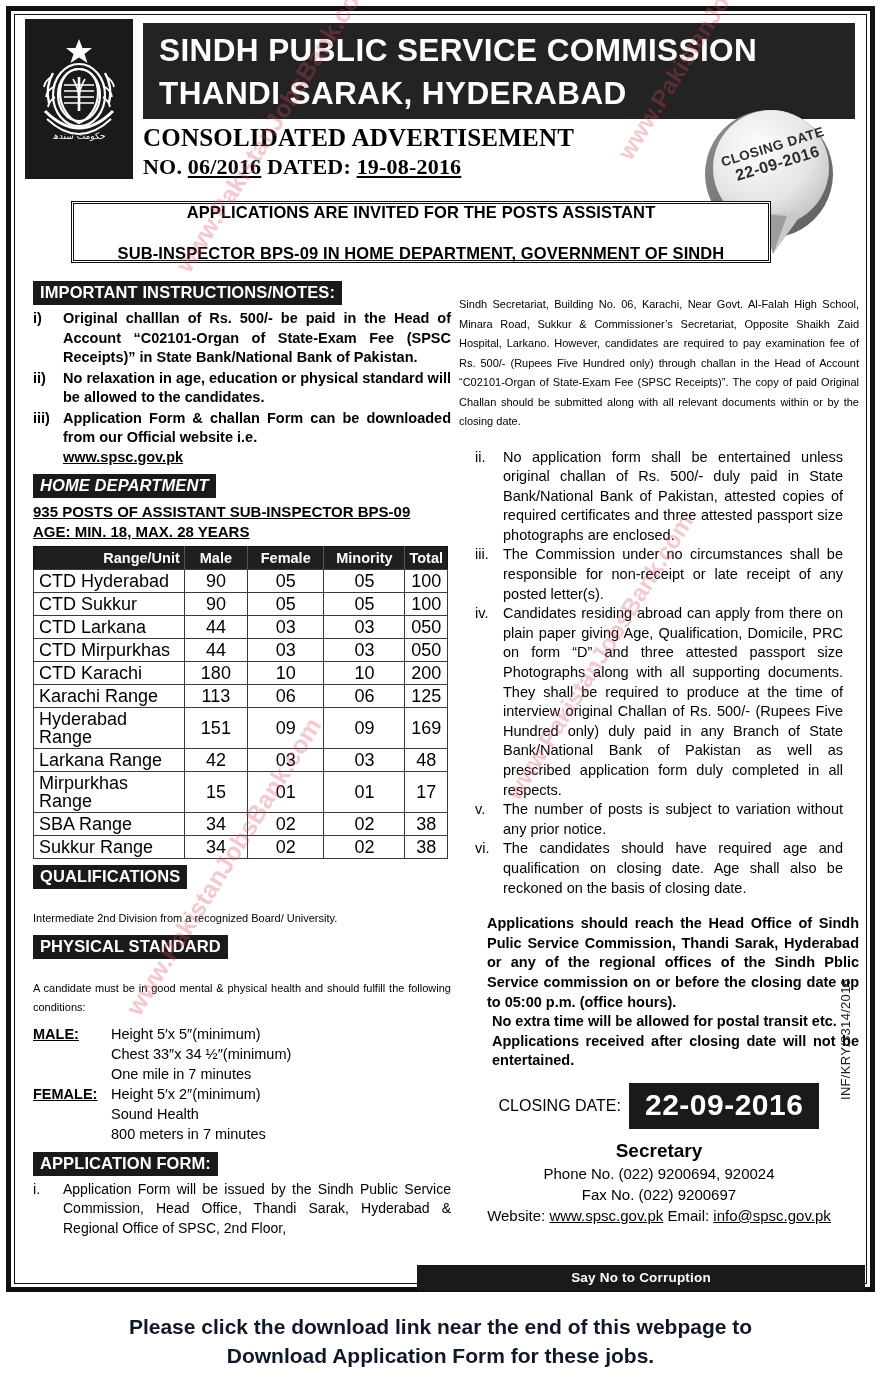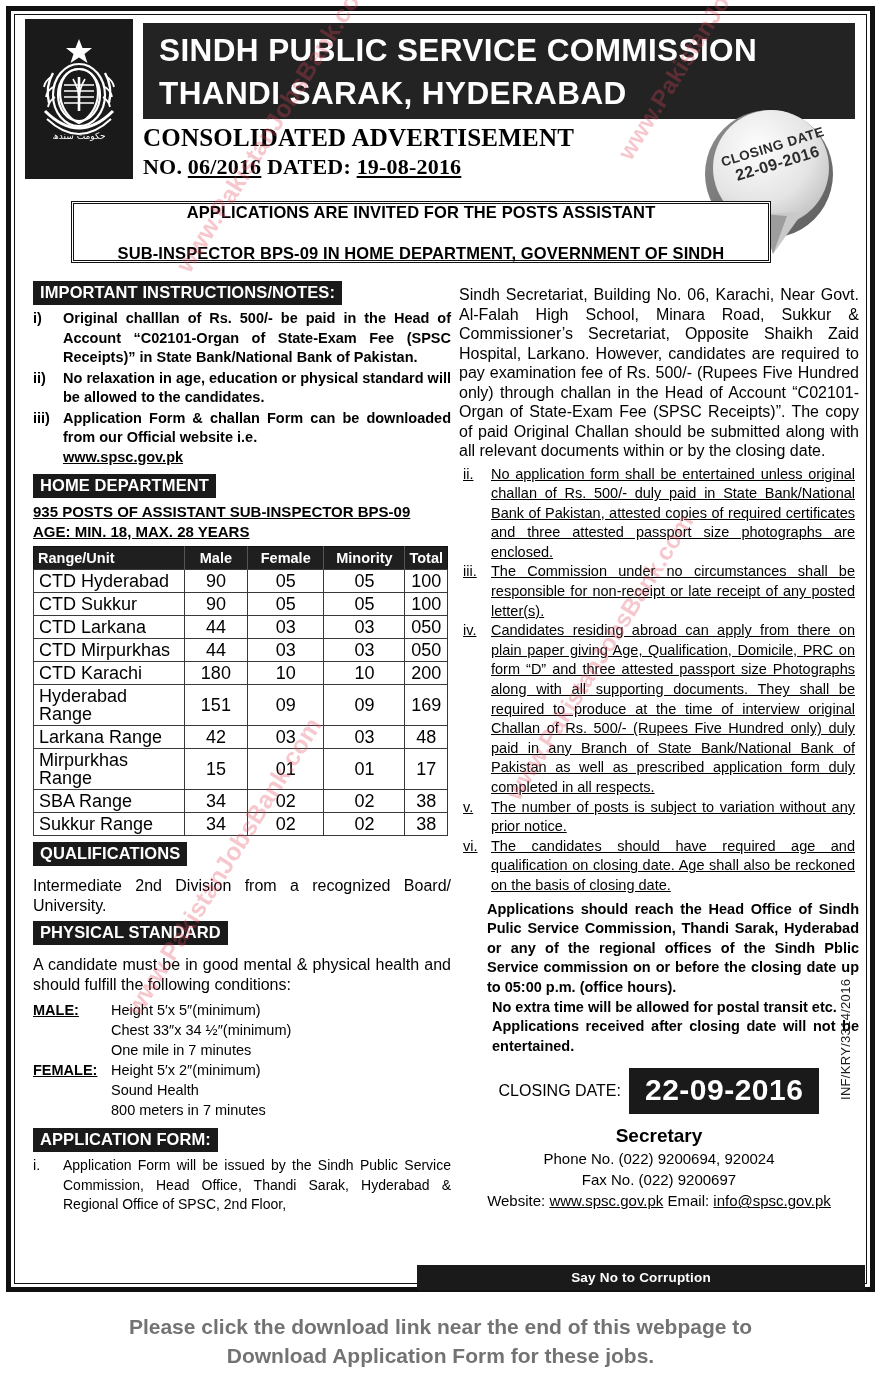--- a/index.html
+++ b/index.html
@@ -91,36 +91,36 @@
 
   
   table.posts{
     border-collapse:collapse;width:415px;margin-top:4px;margin-bottom:6px;
     border:1px solid #111;
   }
   table.posts th{
     background:#1f1f1f;color:#fff;font-size:14.5px;font-weight:bold;
     padding:3px 4px;border-right:1px solid #555;text-align:center;
   }
-  table.posts th:first-child{text-align:left;}
+  table.posts th:first-child{text-align:right;}
   table.posts th:last-child{border-right:none;}
   table.posts td{
     font-size:18px;padding:2px 5px;border:1px solid #3a3a3a;text-align:center;
     line-height:18px;
   }
   table.posts td.nm{text-align:left;}
 
-  .para{font-size:16px;line-height:19.5px;text-align:justify;margin:6px 0 6px 0;}
+  .para{font-size:11px;line-height:19.5px;text-align:justify;margin:16px 0 6px 0;}
 
   .phys-row{display:flex;font-size:14.5px;line-height:20px;}
   .phys-row .lb{width:78px;flex:0 0 78px;font-weight:bold;text-decoration:underline;}
   .phys-row .vals{flex:1;}
 
   
-  ul.rl{list-style:none;margin:4px;padding:0;text-decoration:underline;}
+  ul.rl{list-style:none;margin:16px;padding:0;}
   ul.rl li{display:flex;margin-bottom:0;}
   ul.rl li .rn{width:28px;flex:0 0 28px;font-size:14.5px;line-height:19.6px;}
   ul.rl li .bd{flex:1;font-size:14.5px;line-height:19.6px;text-align:justify;}
   .indent-bold{
     font-weight:bold;font-size:14.5px;line-height:19.6px;text-align:justify;
     margin-left:28px;
   }
   .indent-bold2{
     font-weight:bold;font-size:14.5px;line-height:19.6px;text-align:justify;
     margin-left:33px;
@@ -150,21 +150,21 @@
   .vref{
     position:absolute;left:838px;top:1100px;
     font-size:13px;letter-spacing:.3px;
     transform:rotate(-90deg);transform-origin:left top;
     white-space:nowrap;color:#1a1a1a;
   }
 
   
   .notice{
     position:absolute;left:0;top:1312px;width:881px;text-align:center;
-    color:#737373;font-weight:bold;font-size:21px;line-height:29px;
+    color:#0f172a;font-weight:bold;font-size:21px;line-height:29px;
   }
 
   
   .wm{
     position:absolute;color:rgba(226,72,90,.30);font-weight:bold;
     white-space:nowrap;pointer-events:none;
     font-family:"Liberation Sans",sans-serif;
   }
   .wm1{left:170px;top:262px;font-size:25px;transform:rotate(-58deg);transform-origin:left top;}
   .wm2{left:120px;top:1005px;font-size:25px;transform:rotate(-58deg);transform-origin:left top;}
@@ -259,21 +259,21 @@
       </li>
       <li class="lbold">
         <span class="rn">iii)</span>
         <span class="bd">
           <span>Application Form &amp; challan Form can be downloaded from our Official website i.e.</span><br>
           <span class="u">www.spsc.gov.pk</span>
         </span>
       </li>
     </ul>
 
-    <div class="blk-head" style="margin-top:6px;">HOME DEPARTMENT</div>
+    <div class="blk-head" style="margin-top:6px;font-style:italic;">HOME DEPARTMENT</div>
     <div class="posts-line">935 POSTS OF ASSISTANT SUB-INSPECTOR BPS-09</div>
     <div class="posts-line">AGE: MIN. 18, MAX. 28 YEARS</div>
 
     <table class="posts">
       <thead>
         <tr>
           <th style="width:155px">Range/Unit</th>
           <th style="width:60px">Male</th>
           <th style="width:72px">Female</th>
           <th style="width:76px">Minority</th>
@@ -308,20 +308,27 @@
           <td>03</td>
           <td>03</td>
           <td>050</td>
         </tr>
         <tr>
           <td class="nm">CTD Karachi</td>
           <td>180</td>
           <td>10</td>
           <td>10</td>
           <td>200</td>
+        </tr>
+        <tr>
+          <td class="nm">Karachi Range</td>
+          <td>113</td>
+          <td>06</td>
+          <td>06</td>
+          <td>125</td>
         </tr>
         <tr>
           <td class="nm">Hyderabad Range</td>
           <td>151</td>
           <td>09</td>
           <td>09</td>
           <td>169</td>
         </tr>
         <tr>
           <td class="nm">Larkana Range</td>

